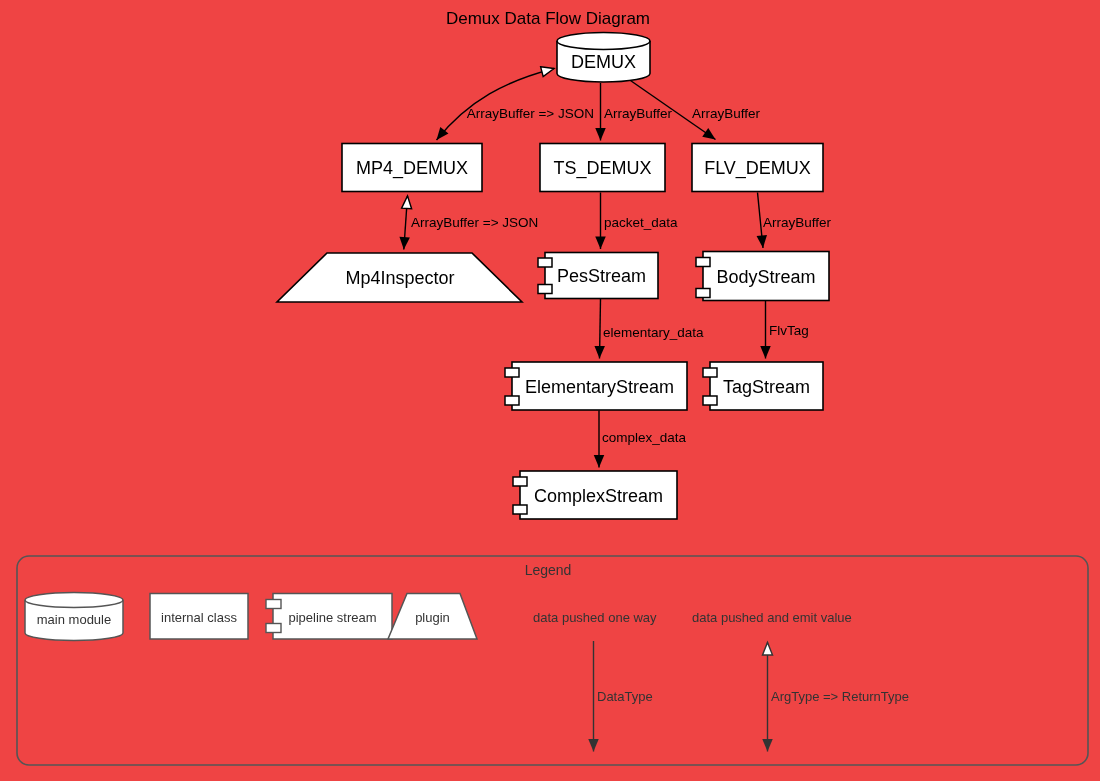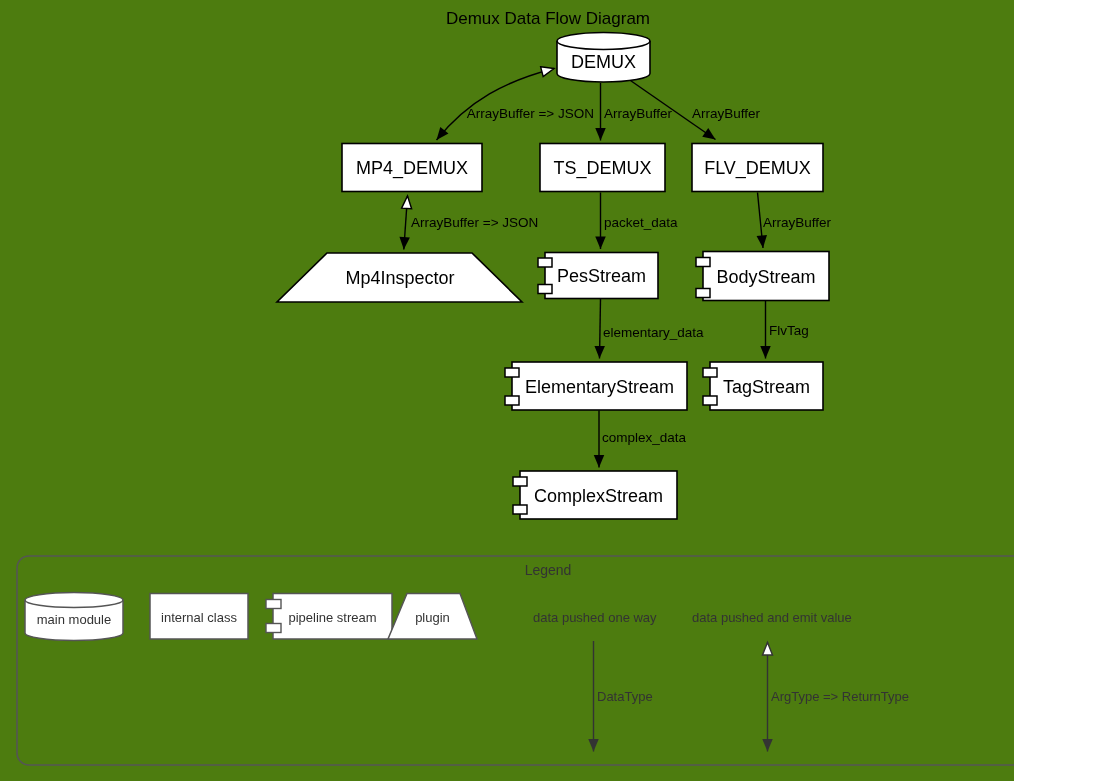--- a/index.html
+++ b/index.html
@@ -1,16 +1,16 @@
 <!DOCTYPE html>
 <html><head>
 <meta charset="utf-8">
 <style>
   html,body{margin:0;padding:0;background:#ffffff;}
-  .stage{position:relative;width:1014px;height:781px;background:#4d7c0f;overflow:hidden;}
+  .stage{position:relative;width:1100px;height:781px;background:#ef4444;overflow:hidden;}
   svg{display:block;}
   text{font-family:"Liberation Sans",sans-serif;}
   .title-t{font-size:17px;fill:#000;text-anchor:middle;}
   .node-t{font-size:18px;fill:#000;text-anchor:middle;dominant-baseline:central;}
   .edge-t{font-size:13.5px;fill:#000;}
   .edge-t.end{text-anchor:end;}
   .shape{fill:#ffffff;stroke:#000000;stroke-width:1.6;}
   .rim{fill:none;stroke:#000000;stroke-width:1.6;}
   .tab{fill:#ffffff;stroke:#000000;stroke-width:1.5;}
   .edge{fill:none;stroke:#000000;stroke-width:1.4;}

